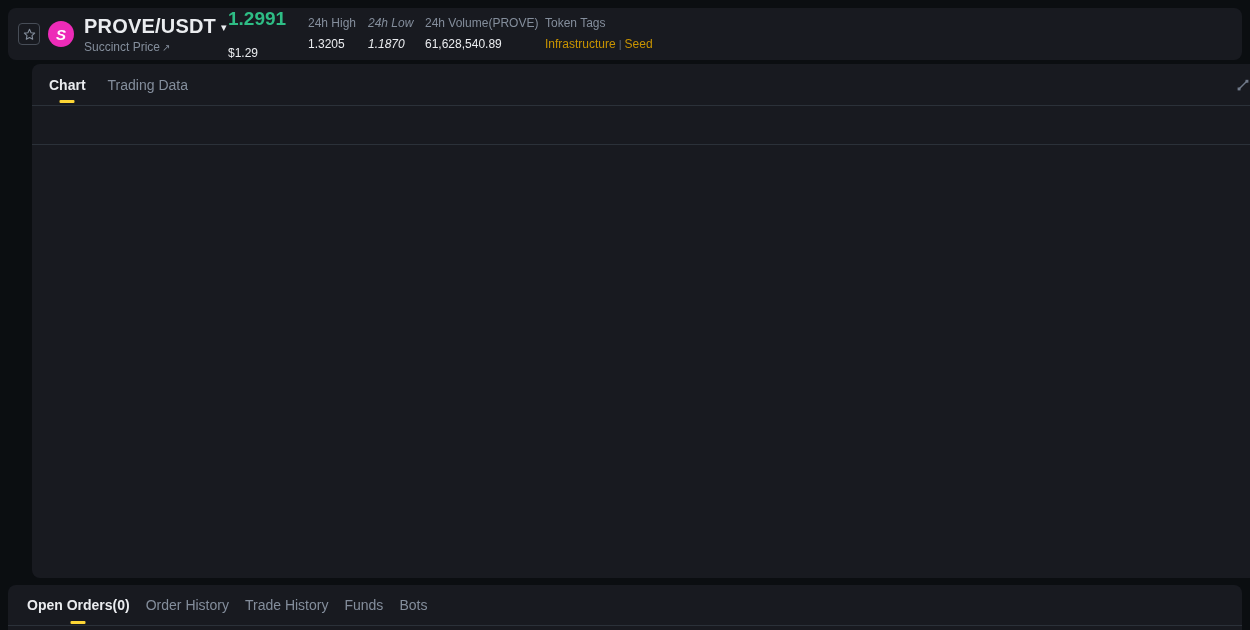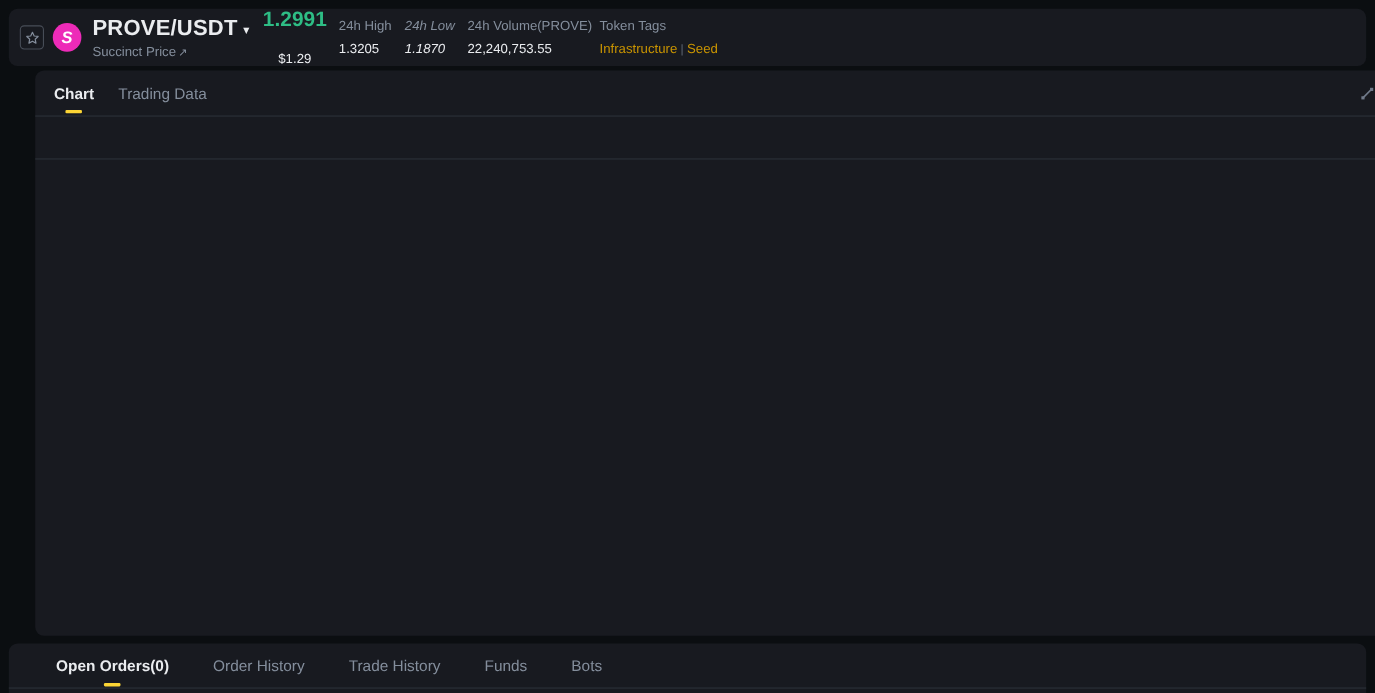--- a/index.html
+++ b/index.html
@@ -33,21 +33,21 @@
     color: #ffffff;
     display: flex; align-items: center; justify-content: center;
     font-size: 15px; font-weight: 700; font-style: italic;
   }
   .symbol-block { margin-left: 10px; width: 132px; }
   .symbol-row { display: flex; align-items: center; cursor: pointer; justify-content: space-between; }
   .symbol { font-size: 20px; font-weight: 700; color: #eaecef; letter-spacing: 0.2px; }
   .caret { color: #eaecef; font-size: 11px; margin-left: 5px; margin-top: 3px; }
   .subtitle-row { margin-top: 2px; color: #848e9c; font-size: 12px; cursor: pointer; }
   .subtitle-row .ext { font-size: 10px; margin-left: 2px; color: #848e9c; }
-  .price-block { margin-left: 12px; width: 80px; text-align: center; }
+  .price-block { margin-left: 12px; width: 80px; }
   .last-price { font-size: 19px; font-weight: 700; color: #2ebd85; line-height: 22px; }
   .usd-price { font-size: 12px; color: #eaecef; margin-top: 16px; }
   .stat { display: flex; flex-direction: column; }
   .stat .label { font-size: 12px; color: #848e9c; line-height: 15px; margin-bottom: 6px; }
   .stat .value { font-size: 12px; color: #eaecef; line-height: 15px; }
   .stat .value.red { color: #f6465d; }
   .stat-chg  { width: 92px; }
   .stat-high { width: 60px; }
   .stat-low  { width: 57px; font-style: italic; }
   .stat-volp { width: 120px; }
@@ -87,21 +87,21 @@
     width: 18px; height: 18px;
     display: flex; align-items: center; justify-content: center;
     cursor: pointer;
   }
   .divider { height: 1px; background: #2b3139; }
   .toolbar-band { height: 38px; }
   .chart-area { height: 433px; }
   
   .orders-card { top: 585px; height: 45px; border-radius: 8px 8px 0 0; }
   .orders-tabs { height: 40px; padding-left: 19px; }
-  .orders-tabs .tab { margin-right: 16px; margin-left: 24px; }
+  .orders-tabs .tab { margin-right: 16px; }
   .orders-tabs .tab .underline { bottom: 1px; }
 </style>
 </head>
 <body>
 
 <div class="page">
 
   <div class="card header-card">
     <div class="fav-box">
       <svg width="13" height="13" viewBox="0 0 24 24" fill="none" stroke="#848e9c" stroke-width="2" stroke-linejoin="round">
@@ -131,21 +131,21 @@
     <div class="stat stat-high">
       <div class="label">24h High</div>
       <div class="value">1.3205</div>
     </div>
     <div class="stat stat-low">
       <div class="label">24h Low</div>
       <div class="value">1.1870</div>
     </div>
     <div class="stat stat-volp">
       <div class="label">24h Volume(PROVE)</div>
-      <div class="value">22,240,753.55</div>
+      <div class="value">61,628,540.89</div>
     </div>
 
     <div class="stat">
       <div class="label">Token Tags</div>
       <div class="value">
         <span class="gold">Infrastructure</span><span class="sep">|</span><span class="gold">Seed</span>
       </div>
     </div>
   </div>
 

